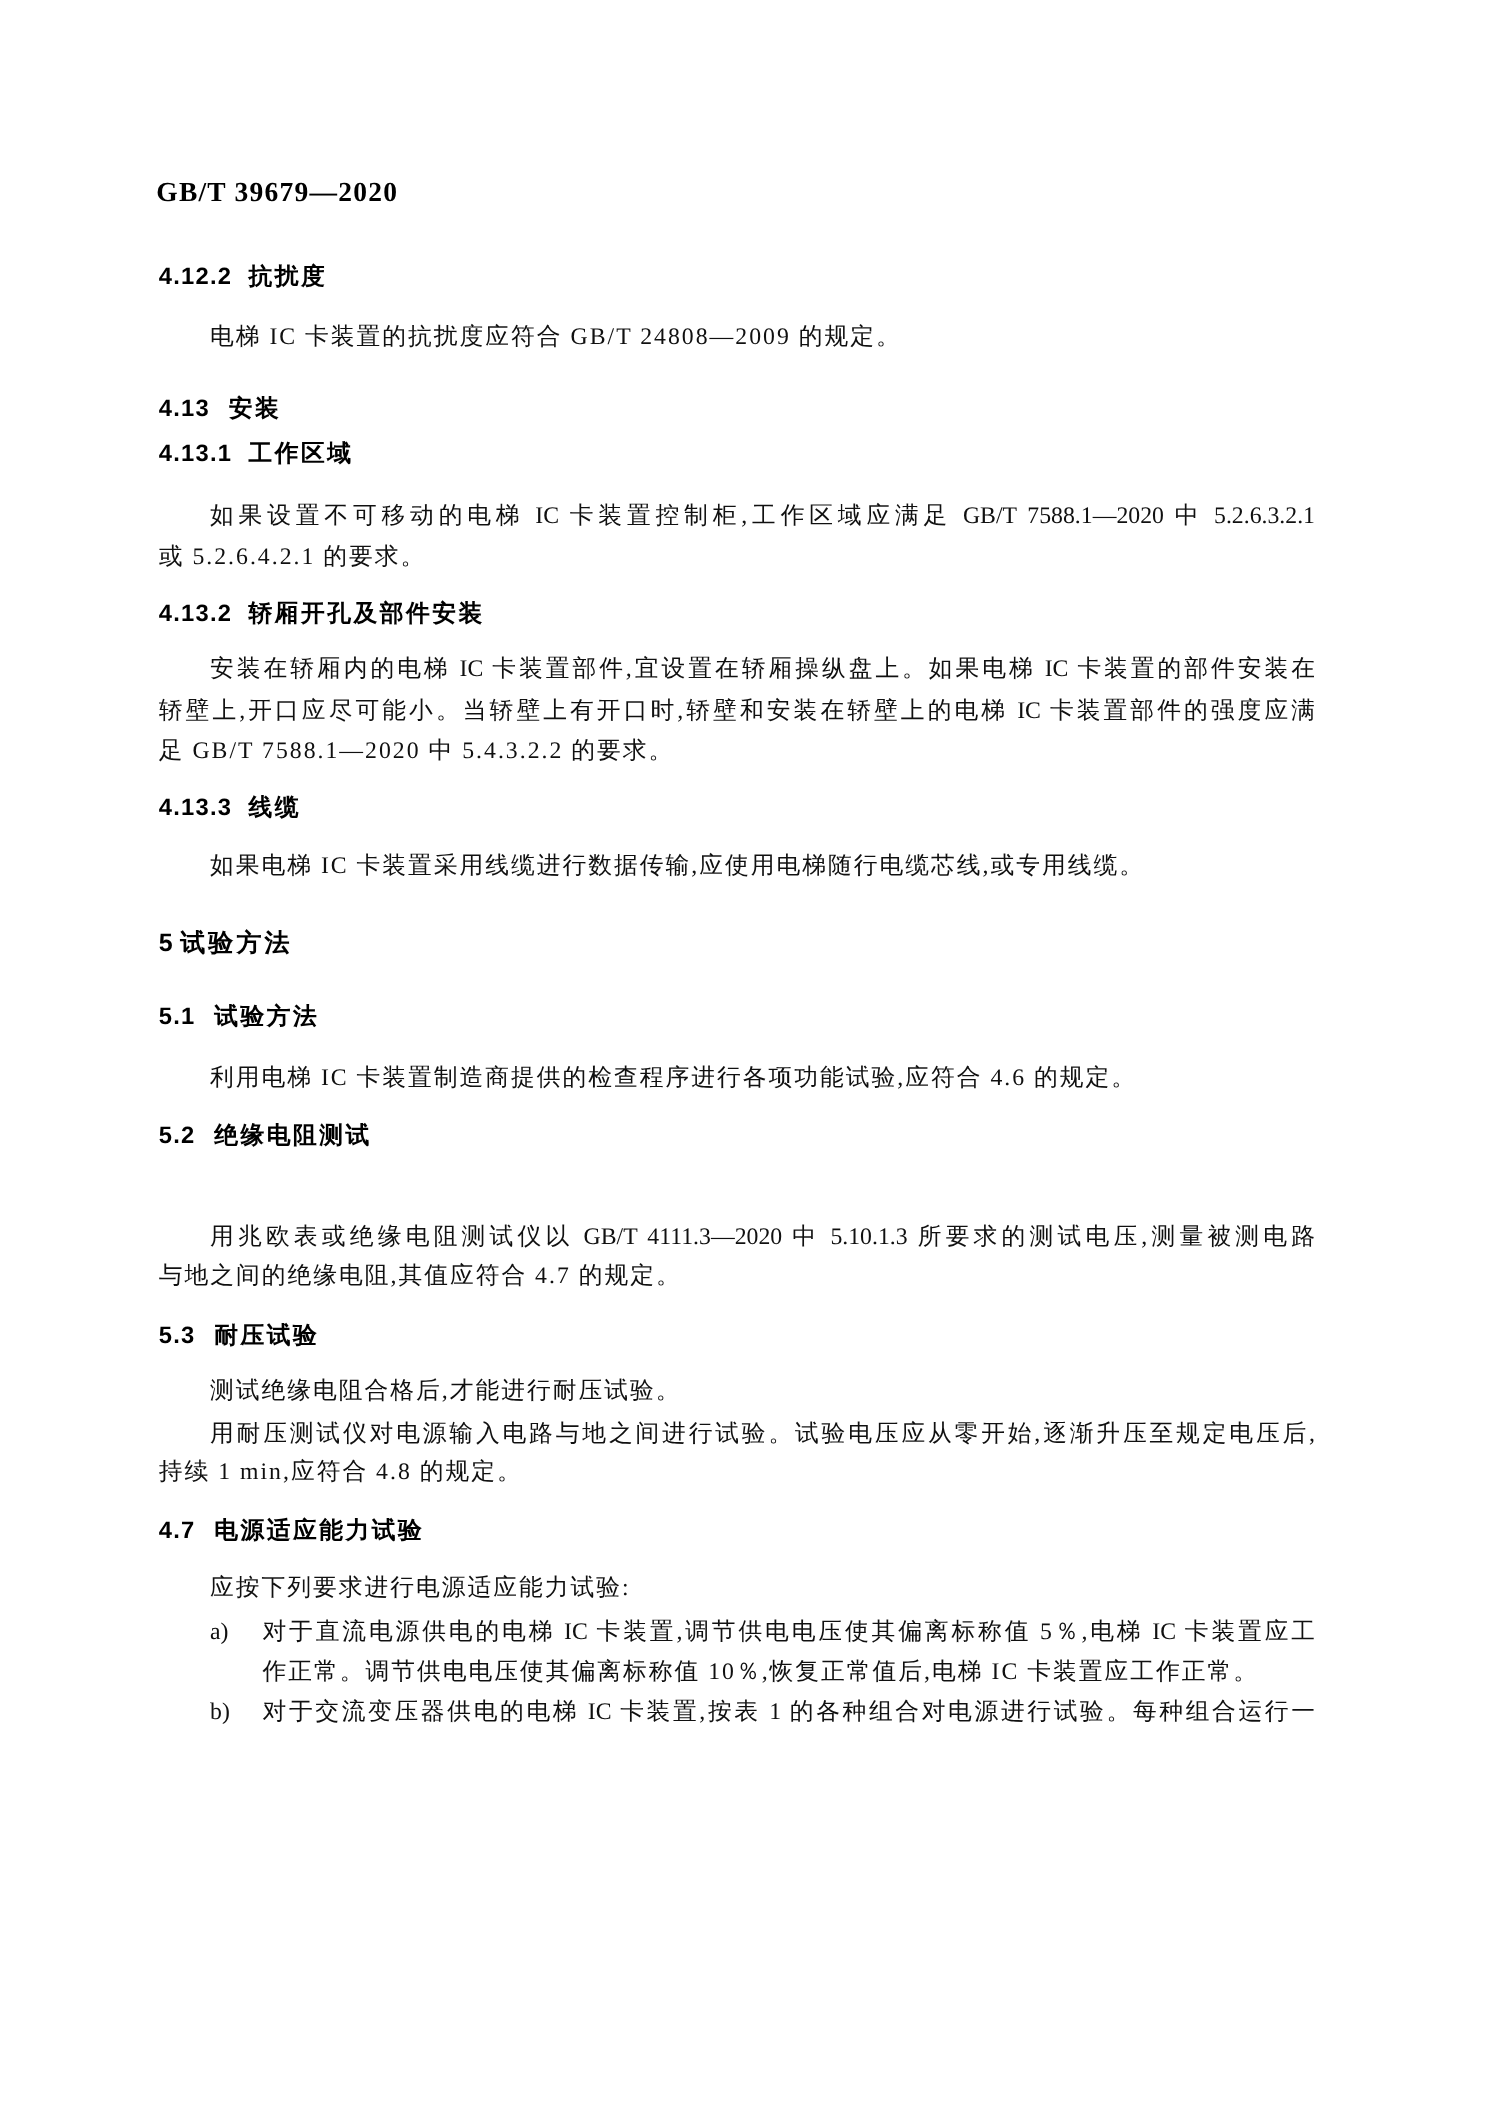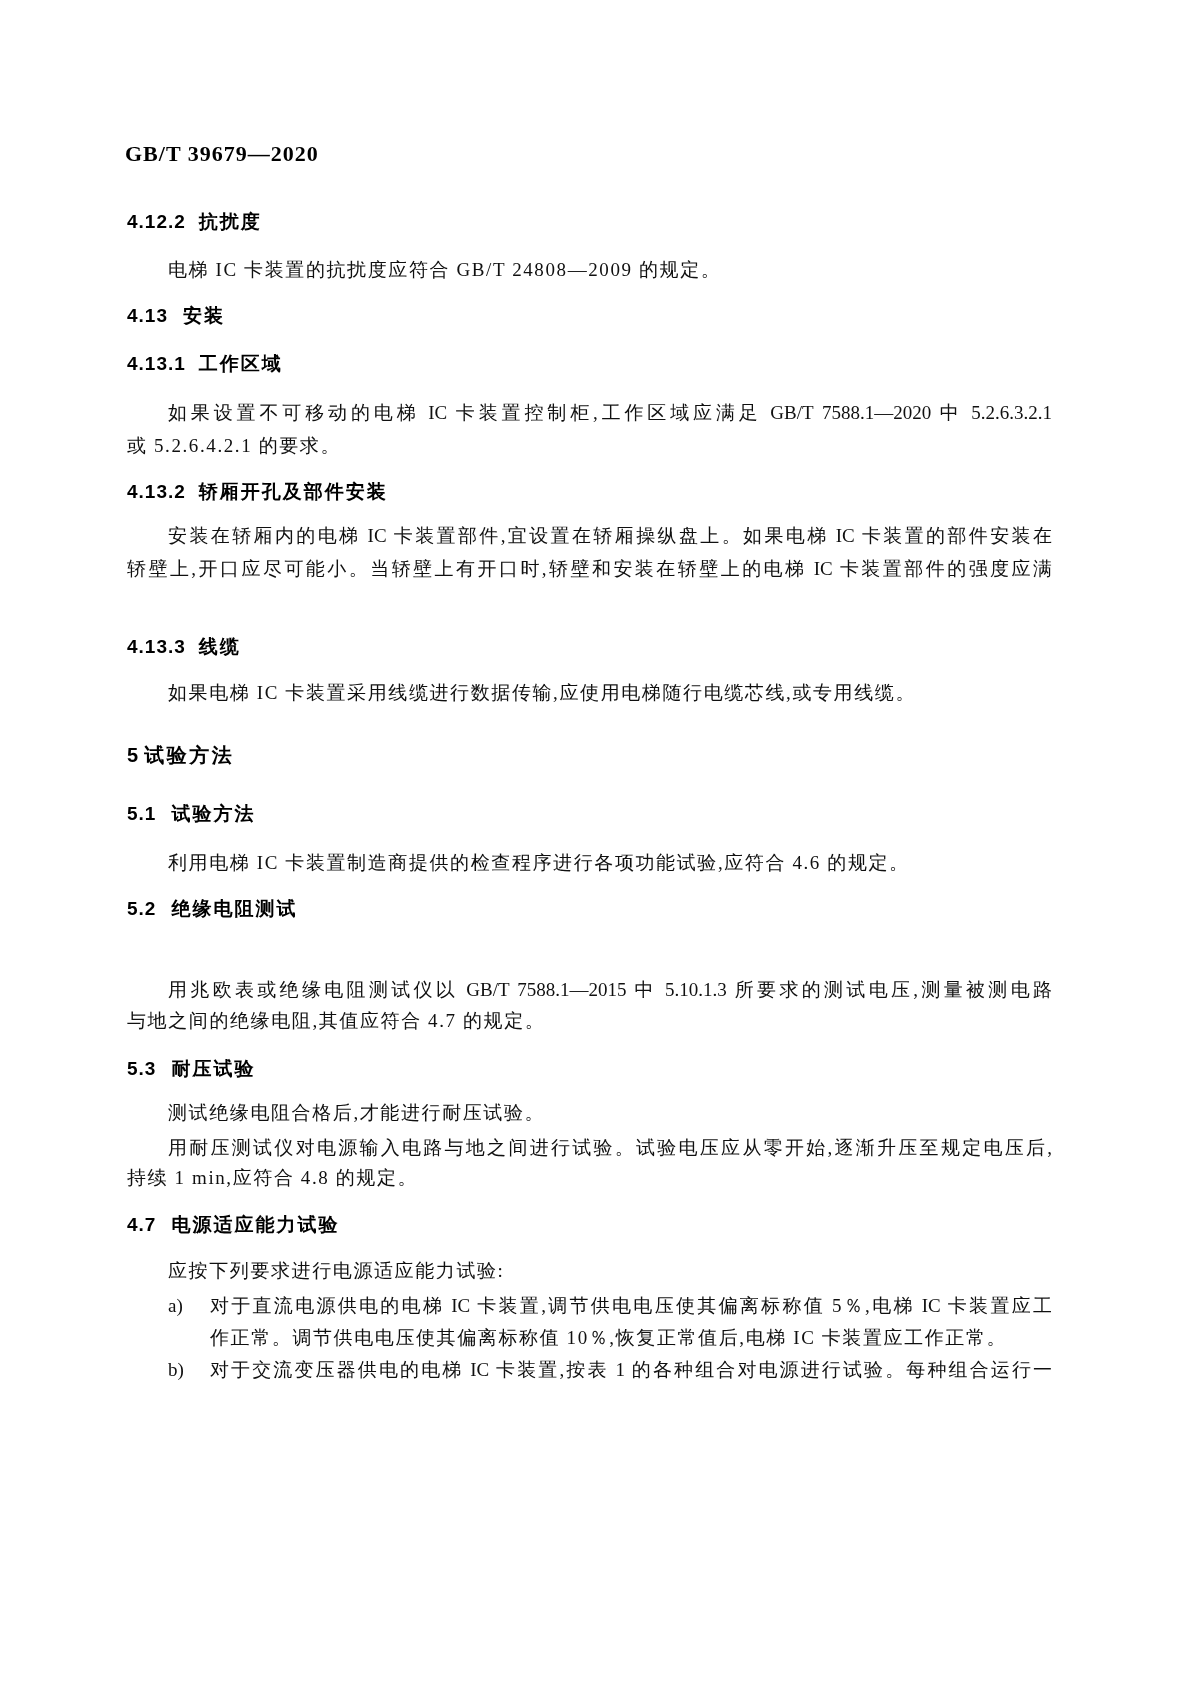--- a/index.html
+++ b/index.html
@@ -108,54 +108,55 @@
 
 <div class="page">
 
   <div class="doc-header">GB/T 39679—2020</div>
 
   <div class="h" style="top:211px">
     <span>4.12.2</span><span class="t3">抗扰度</span>
   </div>
   <div class="line" style="left:168px; top:258px">电梯 IC 卡装置的抗扰度应符合 GB/T 24808—2009 的规定。</div>
 
-  <div class="h" style="top:305px">
+  <div class="h" style="top:317px">
     <span>4.13</span><span class="t2">安装</span>
   </div>
 
   <div class="h" style="top:353px">
     <span>4.13.1</span><span class="t3">工作区域</span>
   </div>
   <div class="line just" style="left:168px; top:401px; width:884px">如果设置不可移动的电梯 IC 卡装置控制柜,工作区域应满足 GB/T 7588.1—2020 中 5.2.6.3.2.1</div>
   <div class="line" style="left:127px; top:434px">或 5.2.6.4.2.1 的要求。</div>
 
   <div class="h" style="top:481px">
     <span>4.13.2</span><span class="t3">轿厢开孔及部件安装</span>
   </div>
   <div class="line just" style="left:168px; top:524px; width:884px">安装在轿厢内的电梯 IC 卡装置部件,宜设置在轿厢操纵盘上。如果电梯 IC 卡装置的部件安装在</div>
   <div class="line just" style="left:127px; top:557px; width:925px">轿壁上,开口应尽可能小。当轿壁上有开口时,轿壁和安装在轿壁上的电梯 IC 卡装置部件的强度应满</div>
+  <div class="line" style="left:127px; top:589px">足 GB/T 7588.1—2020 中 5.4.3.2.2 的要求。</div>
 
   <div class="h" style="top:636px">
     <span>4.13.3</span><span class="t3">线缆</span>
   </div>
   <div class="line" style="left:168px; top:681px">如果电梯 IC 卡装置采用线缆进行数据传输,应使用电梯随行电缆芯线,或专用线缆。</div>
 
   <div class="h h1" style="top:744px">
     <span>5</span><span class="t1">试验方法</span>
   </div>
 
   <div class="h" style="top:803px">
     <span>5.1</span><span class="t2">试验方法</span>
   </div>
   <div class="line" style="left:168px; top:851px">利用电梯 IC 卡装置制造商提供的检查程序进行各项功能试验,应符合 4.6 的规定。</div>
 
   <div class="h" style="top:898px">
     <span>5.2</span><span class="t2">绝缘电阻测试</span>
   </div>
-  <div class="line just" style="left:168px; top:978px; width:884px">用兆欧表或绝缘电阻测试仪以 GB/T 7588.1—2015 中 5.10.1.3 所要求的测试电压,测量被测电路</div>
+  <div class="line just" style="left:168px; top:978px; width:884px">用兆欧表或绝缘电阻测试仪以 GB/T 4111.3—2020 中 5.10.1.3 所要求的测试电压,测量被测电路</div>
   <div class="line" style="left:127px; top:1009px">与地之间的绝缘电阻,其值应符合 4.7 的规定。</div>
 
   <div class="h" style="top:1058px">
     <span>5.3</span><span class="t2">耐压试验</span>
   </div>
   <div class="line" style="left:168px; top:1101px">测试绝缘电阻合格后,才能进行耐压试验。</div>
   <div class="line just" style="left:168px; top:1136px; width:884px">用耐压测试仪对电源输入电路与地之间进行试验。试验电压应从零开始,逐渐升压至规定电压后,</div>
   <div class="line" style="left:127px; top:1166px">持续 1 min,应符合 4.8 的规定。</div>
 
   <div class="h" style="top:1214px">

